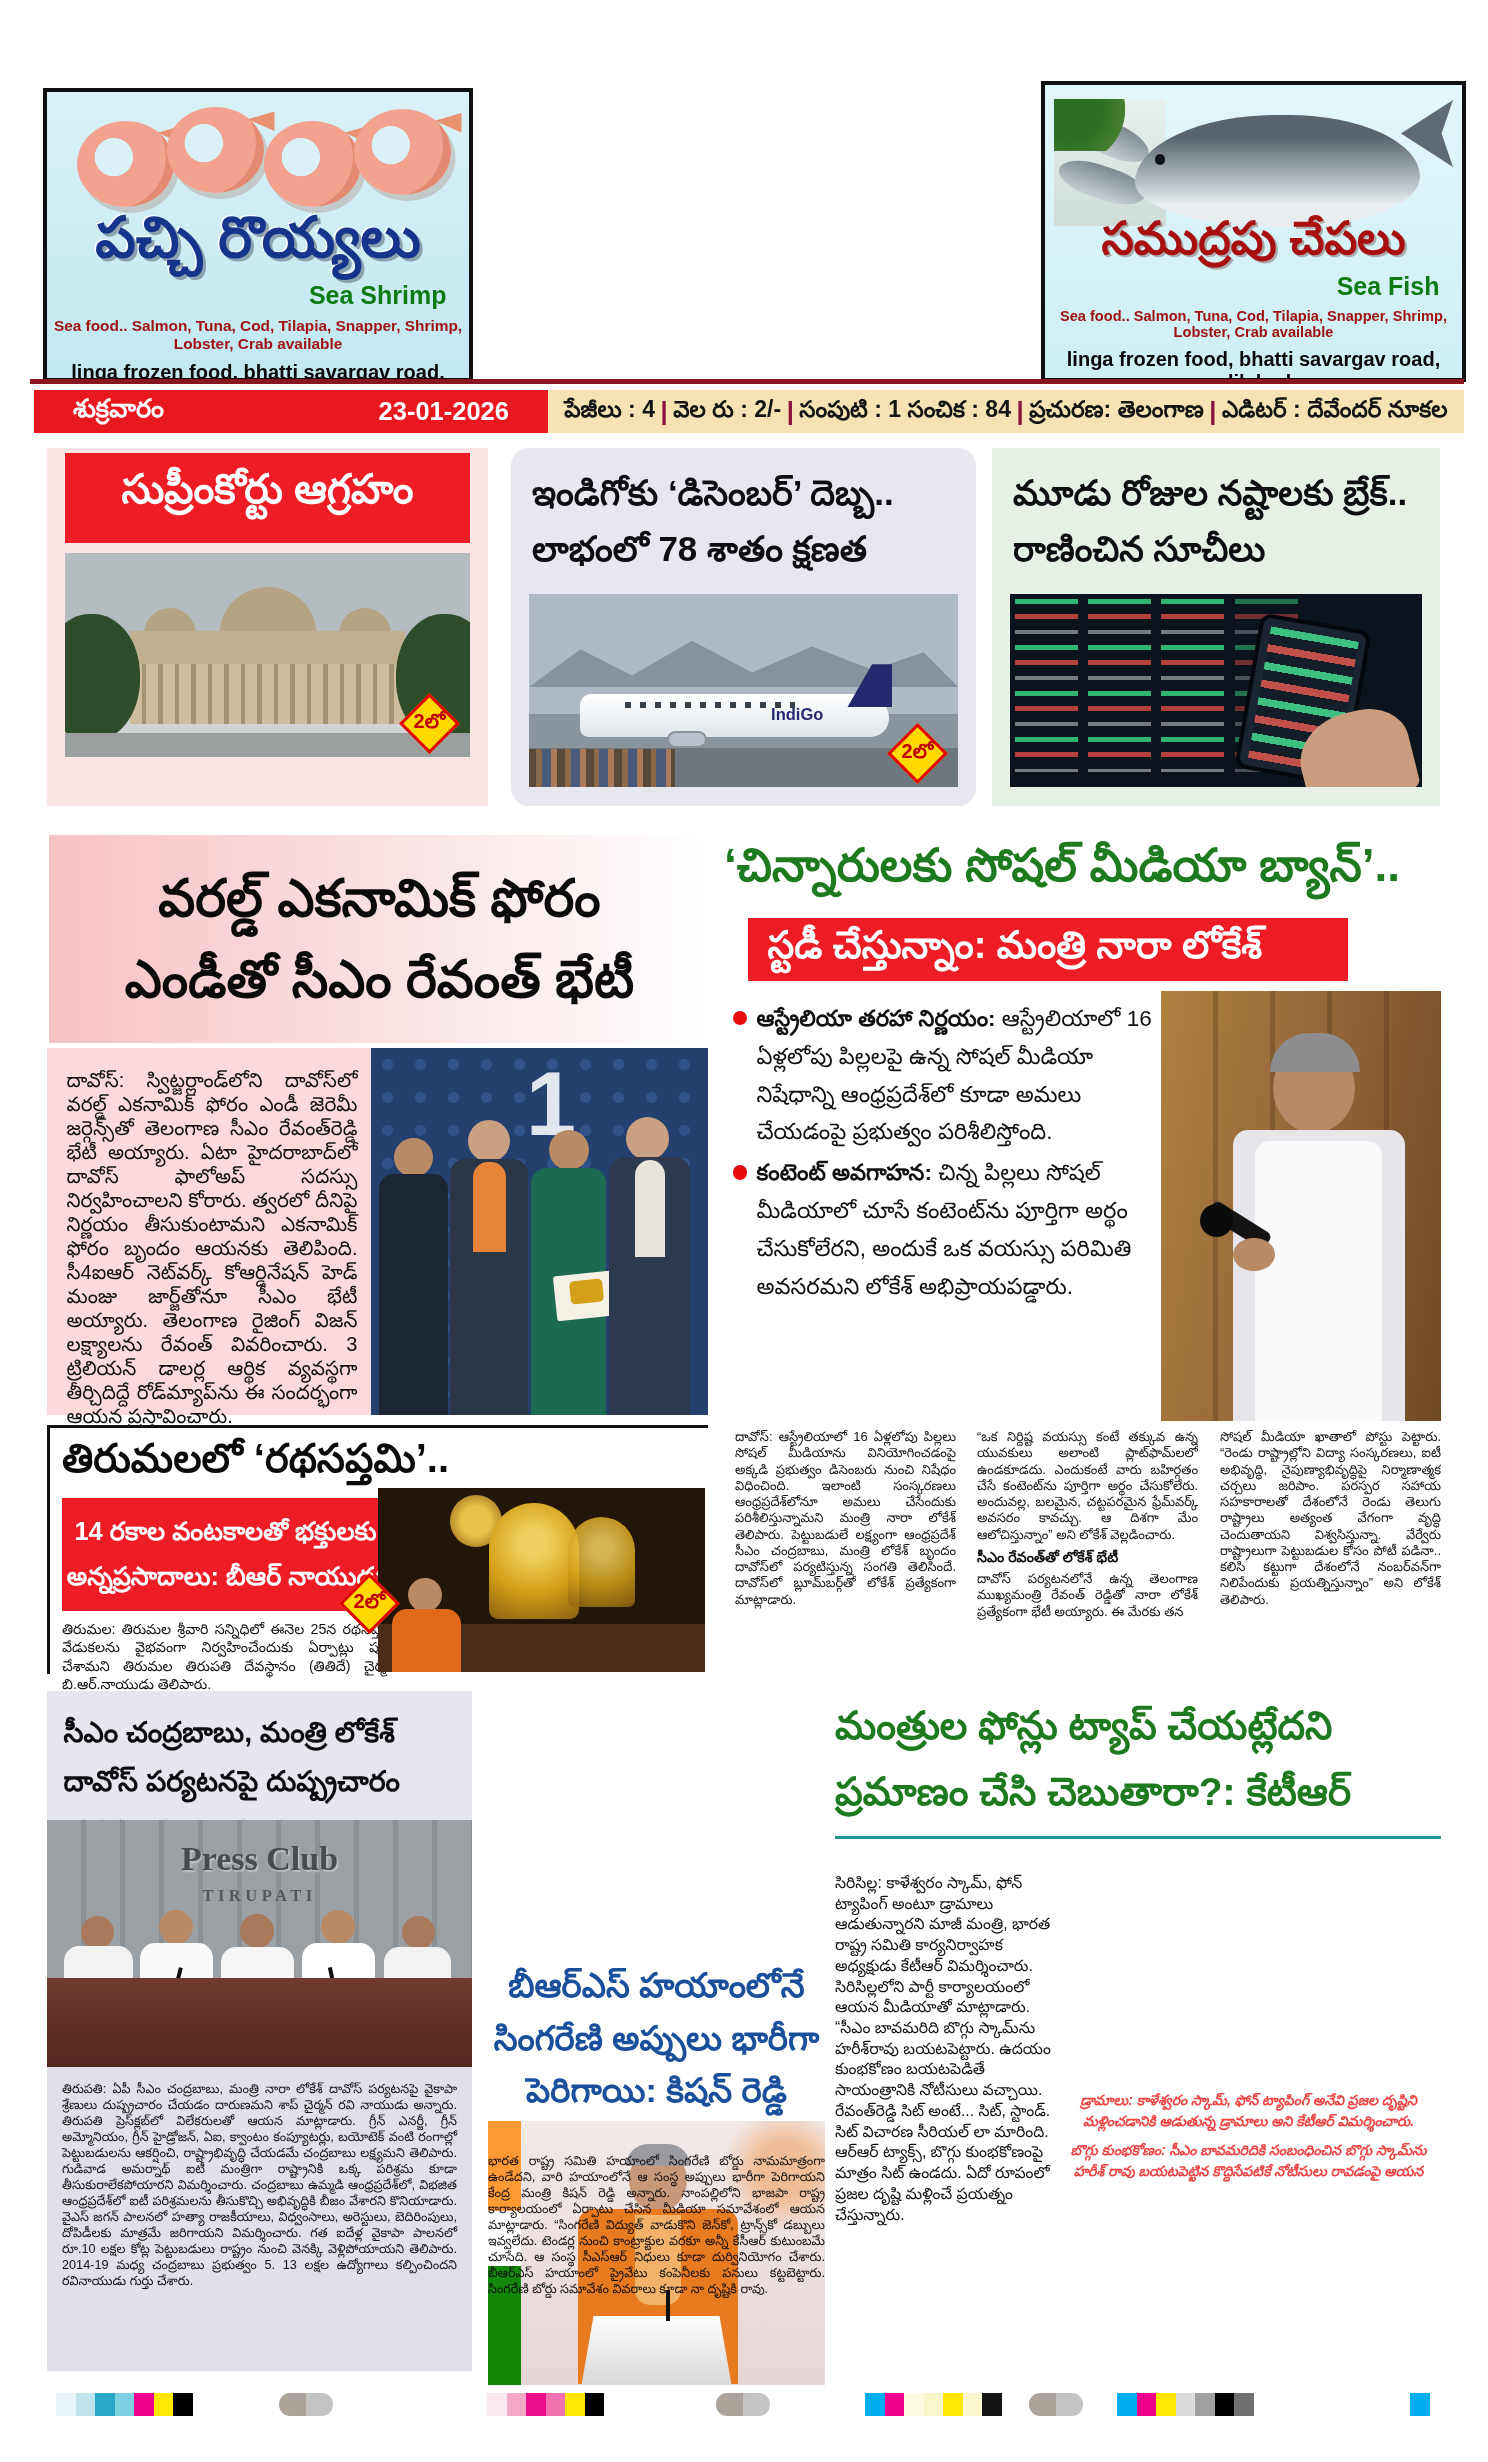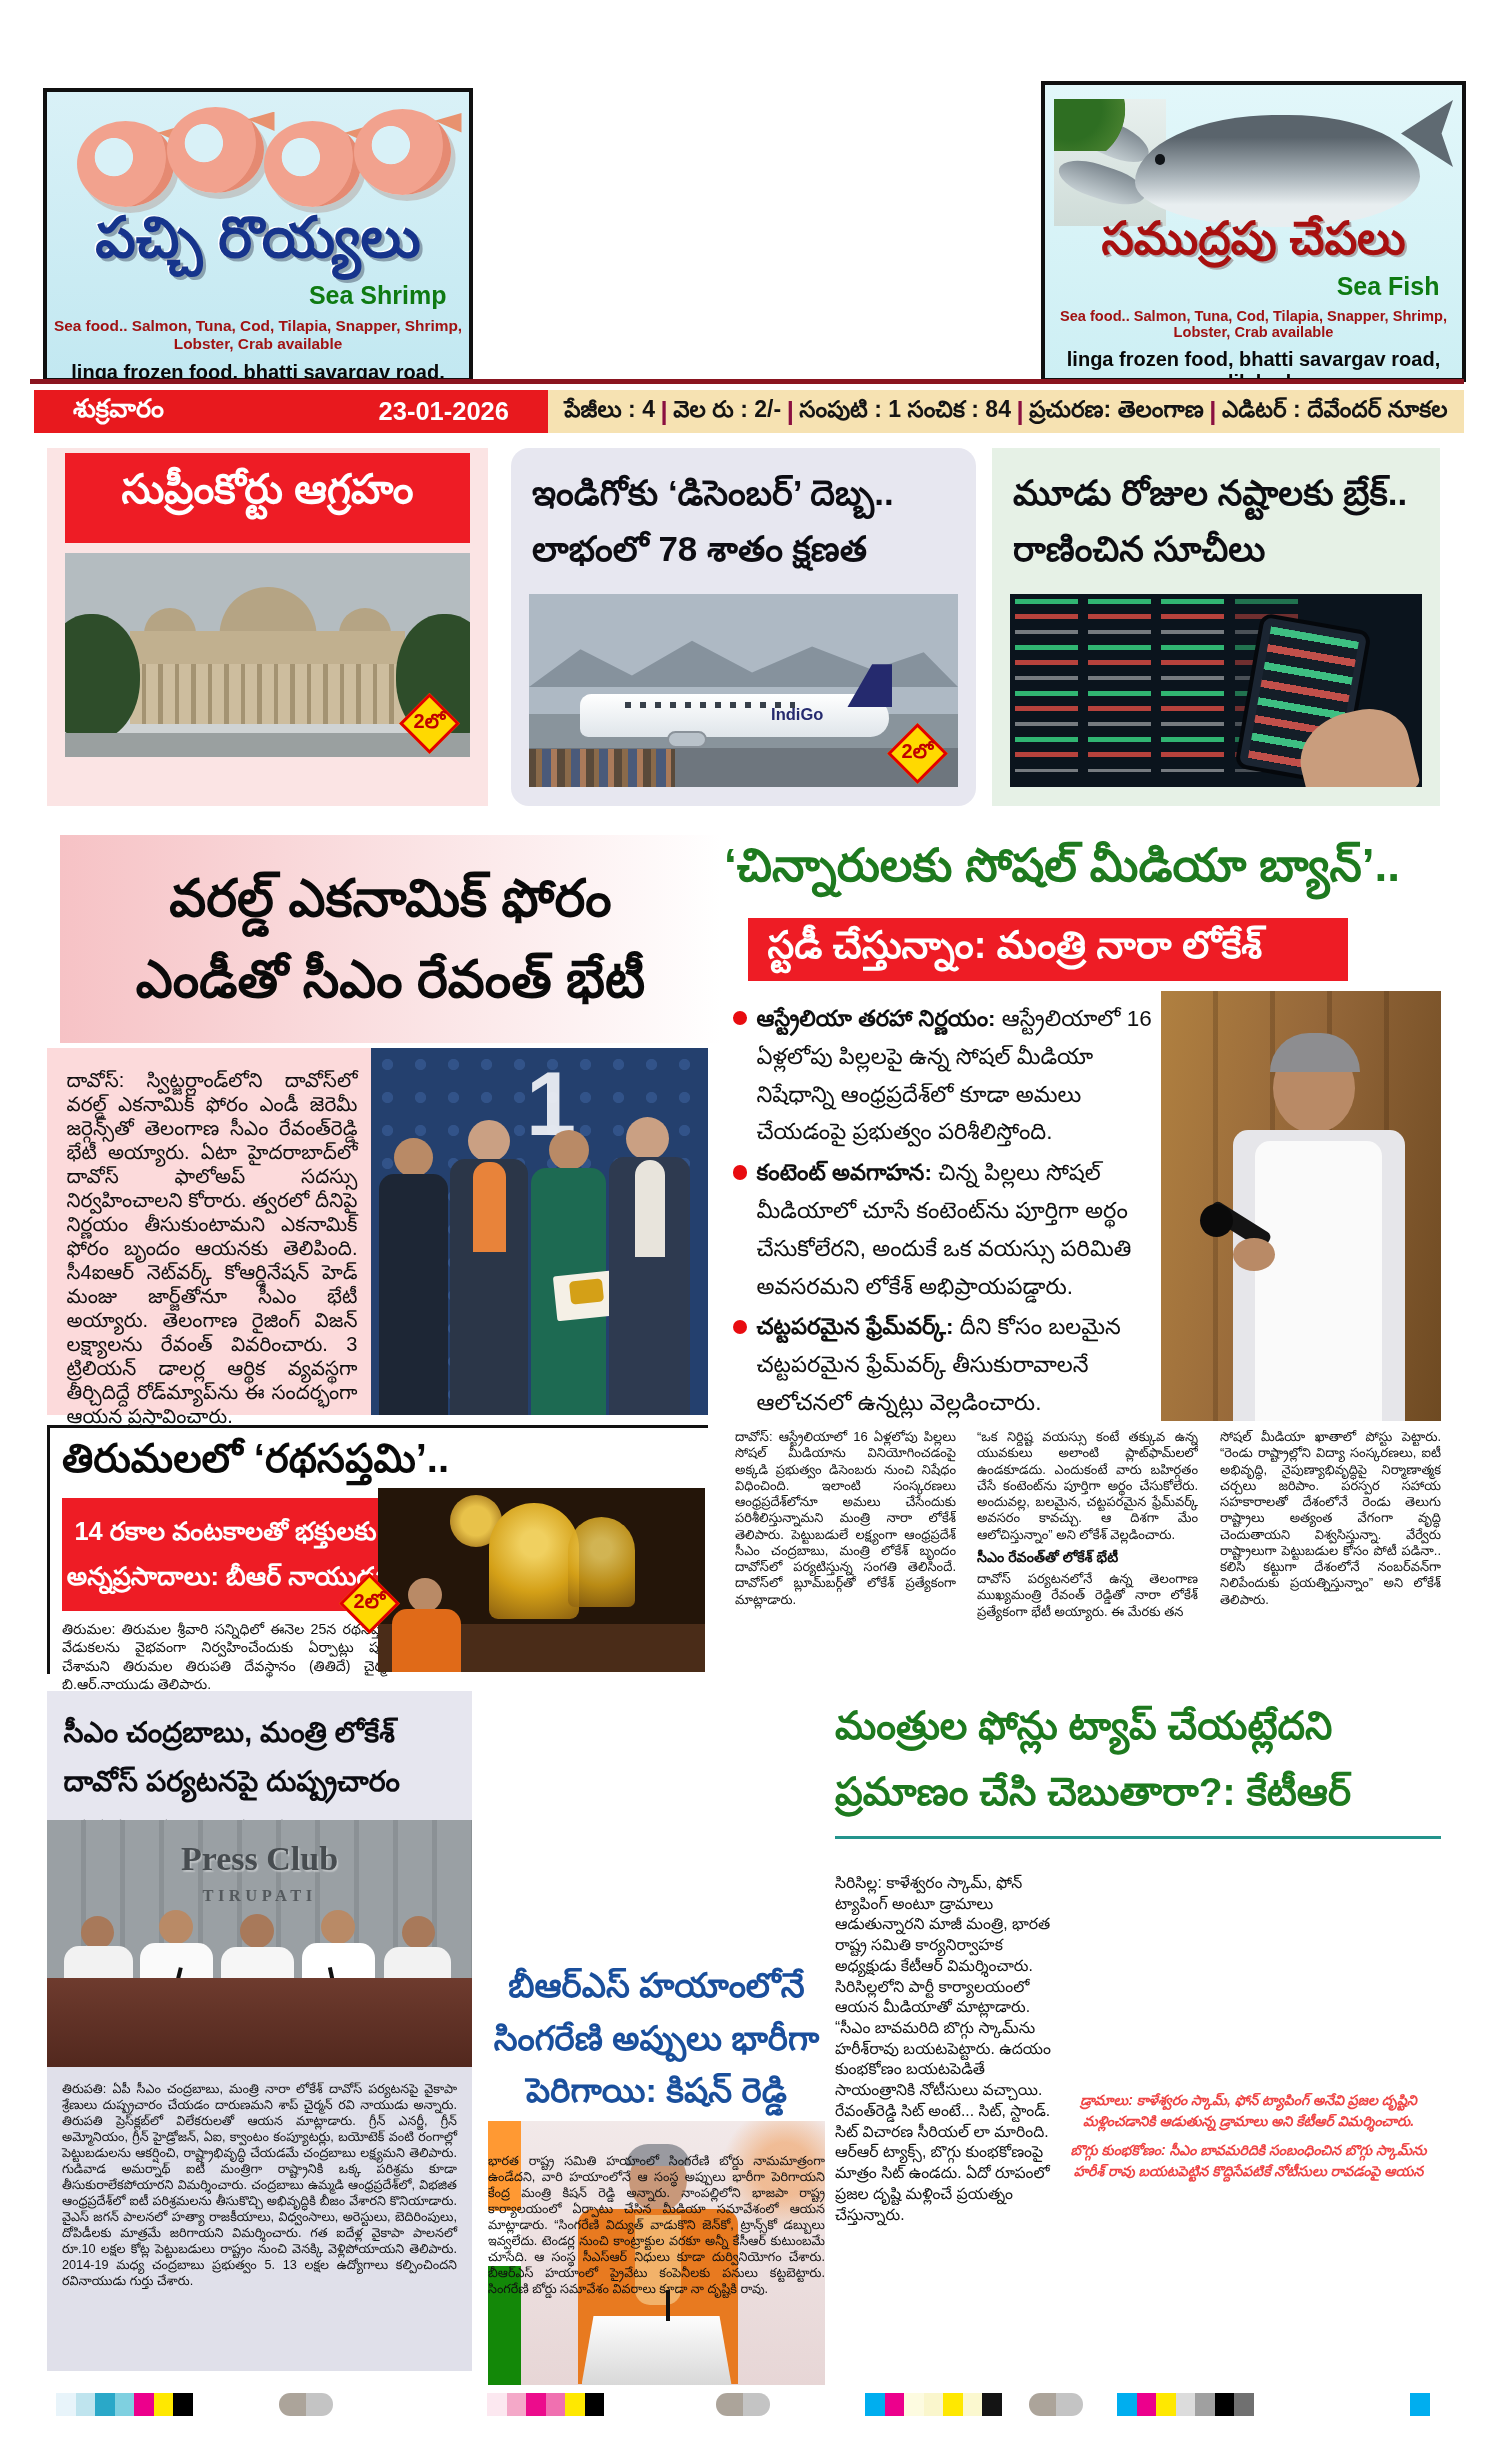--- a/index.html
+++ b/index.html
@@ -74,21 +74,21 @@
   .tickcol { position:absolute; top:4.5px; bottom:4.5px; width:63px; background:repeating-linear-gradient(180deg, rgba(60,230,140,.9) 0 5.2px, transparent 5.2px 15px, rgba(235,80,70,.9) 15px 20px, transparent 20px 31.5px, rgba(240,240,240,.55) 31.5px 35px, transparent 35px 46px); opacity:.85; }
   .phone { position:absolute; right:63px; top:27px; width:112px; height:157px; background:#1b2532; border:4.5px solid #05080c; border-radius:12px; transform:rotate(10deg); }
   .phone-screen { position:absolute; inset:7.5px; background:repeating-linear-gradient(180deg, rgba(70,230,150,.8) 0 7.5px, rgba(20,30,40,1) 7.5px 18px, rgba(235,90,80,.8) 18px 25.5px, rgba(20,30,40,1) 25.5px 36px); }
   .hand { position:absolute; right:10.5px; bottom:-15px; width:112px; height:90px; background:#c99d7d; border-radius:50% 40% 10% 10%; transform:rotate(-14deg); }
 
   .jump-badge { position:absolute; width:43px; height:43px; background:#ffd900; border:3px solid #e00000; transform:rotate(45deg); display:flex; align-items:center; justify-content:center; }
   .jump-badge span { transform:rotate(-45deg); color:#c00000; font-weight:bold; font-size:20px; }
   .badge-br { right:19.5px; bottom:12px; }
 
   
-  .wef-headline { left:60px; top:835px; width:661px; height:208px; background:linear-gradient(90deg,#f6c2c5,#fff); font-size:52px; font-weight:bold; color:#0a0a0a; display:flex; align-items:center; justify-content:center; text-align:center; line-height:1.55; padding:0 34px; }
+  .wef-headline { left:49px; top:835px; width:661px; height:208px; background:linear-gradient(90deg,#f6c2c5,#fff); font-size:52px; font-weight:bold; color:#0a0a0a; display:flex; align-items:center; justify-content:center; text-align:center; line-height:1.55; padding:0 34px; }
   .wef-block { left:47px; top:1048px; width:661px; height:367px; background:#fcdadb; display:flex; }
   .wef-text { width:324px; padding:19.5px 13.5px 0 19.5px; font-size:20px; line-height:1.2; text-align:justify; color:#101010;border-radius:29px; }
   .wef-photo { flex:1; position:relative; background:#24406e; overflow:hidden; }
   .wef-pattern { position:absolute; inset:0; background-image:radial-gradient(#3d639f 5.2px, transparent 6px); background-size:33px 33px; opacity:.55; }
   .wef-one { position:absolute; left:46%; top:4.5px; font-size:90px; font-weight:bold; color:#f2f4f8; opacity:.92; }
   .ph { position:absolute; border-radius:50%; }
   .pb { position:absolute; border-radius:15px 15px 0 0; }
 
   
   .social-headline { left:724px; top:838px; width:716px; font-size:46px; font-weight:bold; color:#1e7a1f; }
@@ -265,24 +265,20 @@
 
   <div class="abs social-bullets">
     <div class="bullet">
       <span class="dot"></span>
       <b>ఆస్ట్రేలియా తరహా నిర్ణయం:</b><span> ఆస్ట్రేలియాలో 16 ఏళ్లలోపు పిల్లలపై ఉన్న సోషల్ మీడియా నిషేధాన్ని ఆంధ్రప్రదేశ్‌లో కూడా అమలు చేయడంపై ప్రభుత్వం పరిశీలిస్తోంది.</span>
     </div>
     <div class="bullet">
       <span class="dot"></span>
       <b>కంటెంట్ అవగాహన:</b><span> చిన్న పిల్లలు సోషల్ మీడియాలో చూసే కంటెంట్‌ను పూర్తిగా అర్థం చేసుకోలేరని, అందుకే ఒక వయస్సు పరిమితి అవసరమని లోకేశ్ అభిప్రాయపడ్డారు.</span>
     </div>
-    <div class="bullet">
-      <span class="dot"></span>
-      <b>చట్టపరమైన ఫ్రేమ్‌వర్క్:</b><span> దీని కోసం బలమైన చట్టపరమైన ఫ్రేమ్‌వర్క్ తీసుకురావాలనే ఆలోచనలో ఉన్నట్లు వెల్లడించారు.</span>
-    </div>
   </div>
 
   <div class="abs lokesh-photo">
     <div class="wood"></div>
     <div class="ph" style="left:112px; top:52px; width:82px; height:90px; background:#b98a66;"></div>
     <div class="abs" style="left:109px; top:42px; width:90px; height:39px; background:#8d8d90; border-radius:45px 45px 0 0;"></div>
     <div class="pb" style="left:72px; top:139px; width:172px; height:292px; background:#e6e6ea;"></div>
     <div class="pb" style="left:94px; top:150px; width:127px; height:280px; background:#fafafa;"></div>
     <div class="abs" style="left:45px; top:225px; width:67px; height:18px; background:#141414; border-radius:6px; transform:rotate(32deg);"></div>
     <div class="abs" style="left:39px; top:213px; width:33px; height:33px; background:#0a0a0a; border-radius:50%;"></div>

